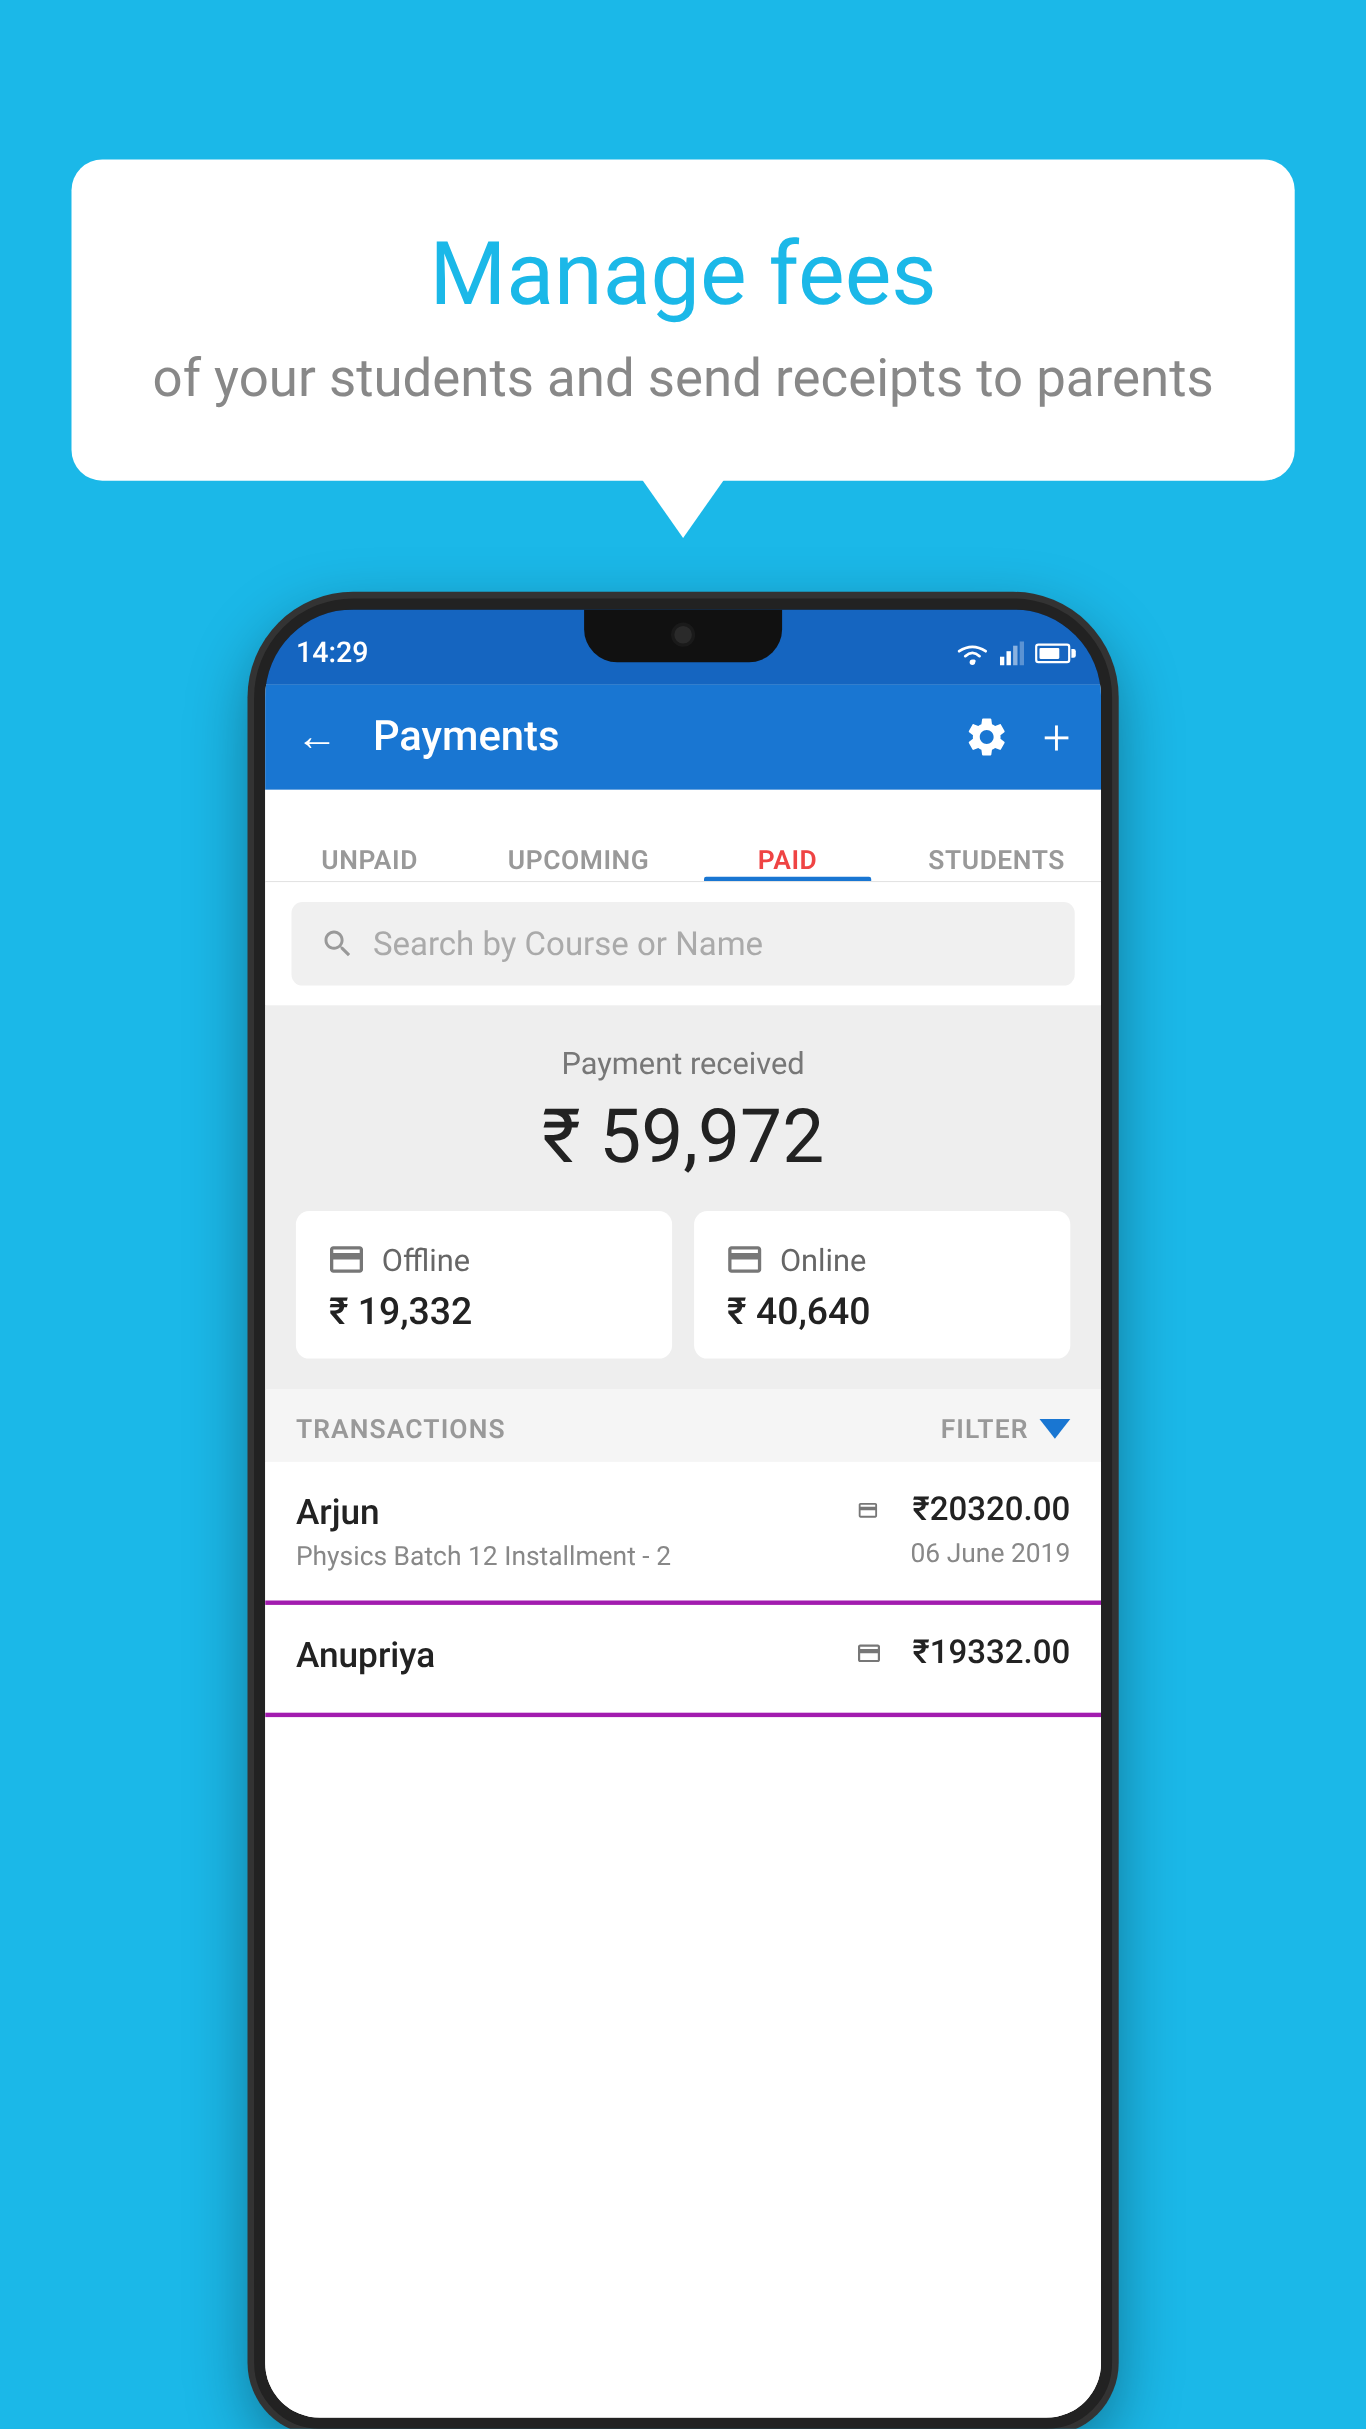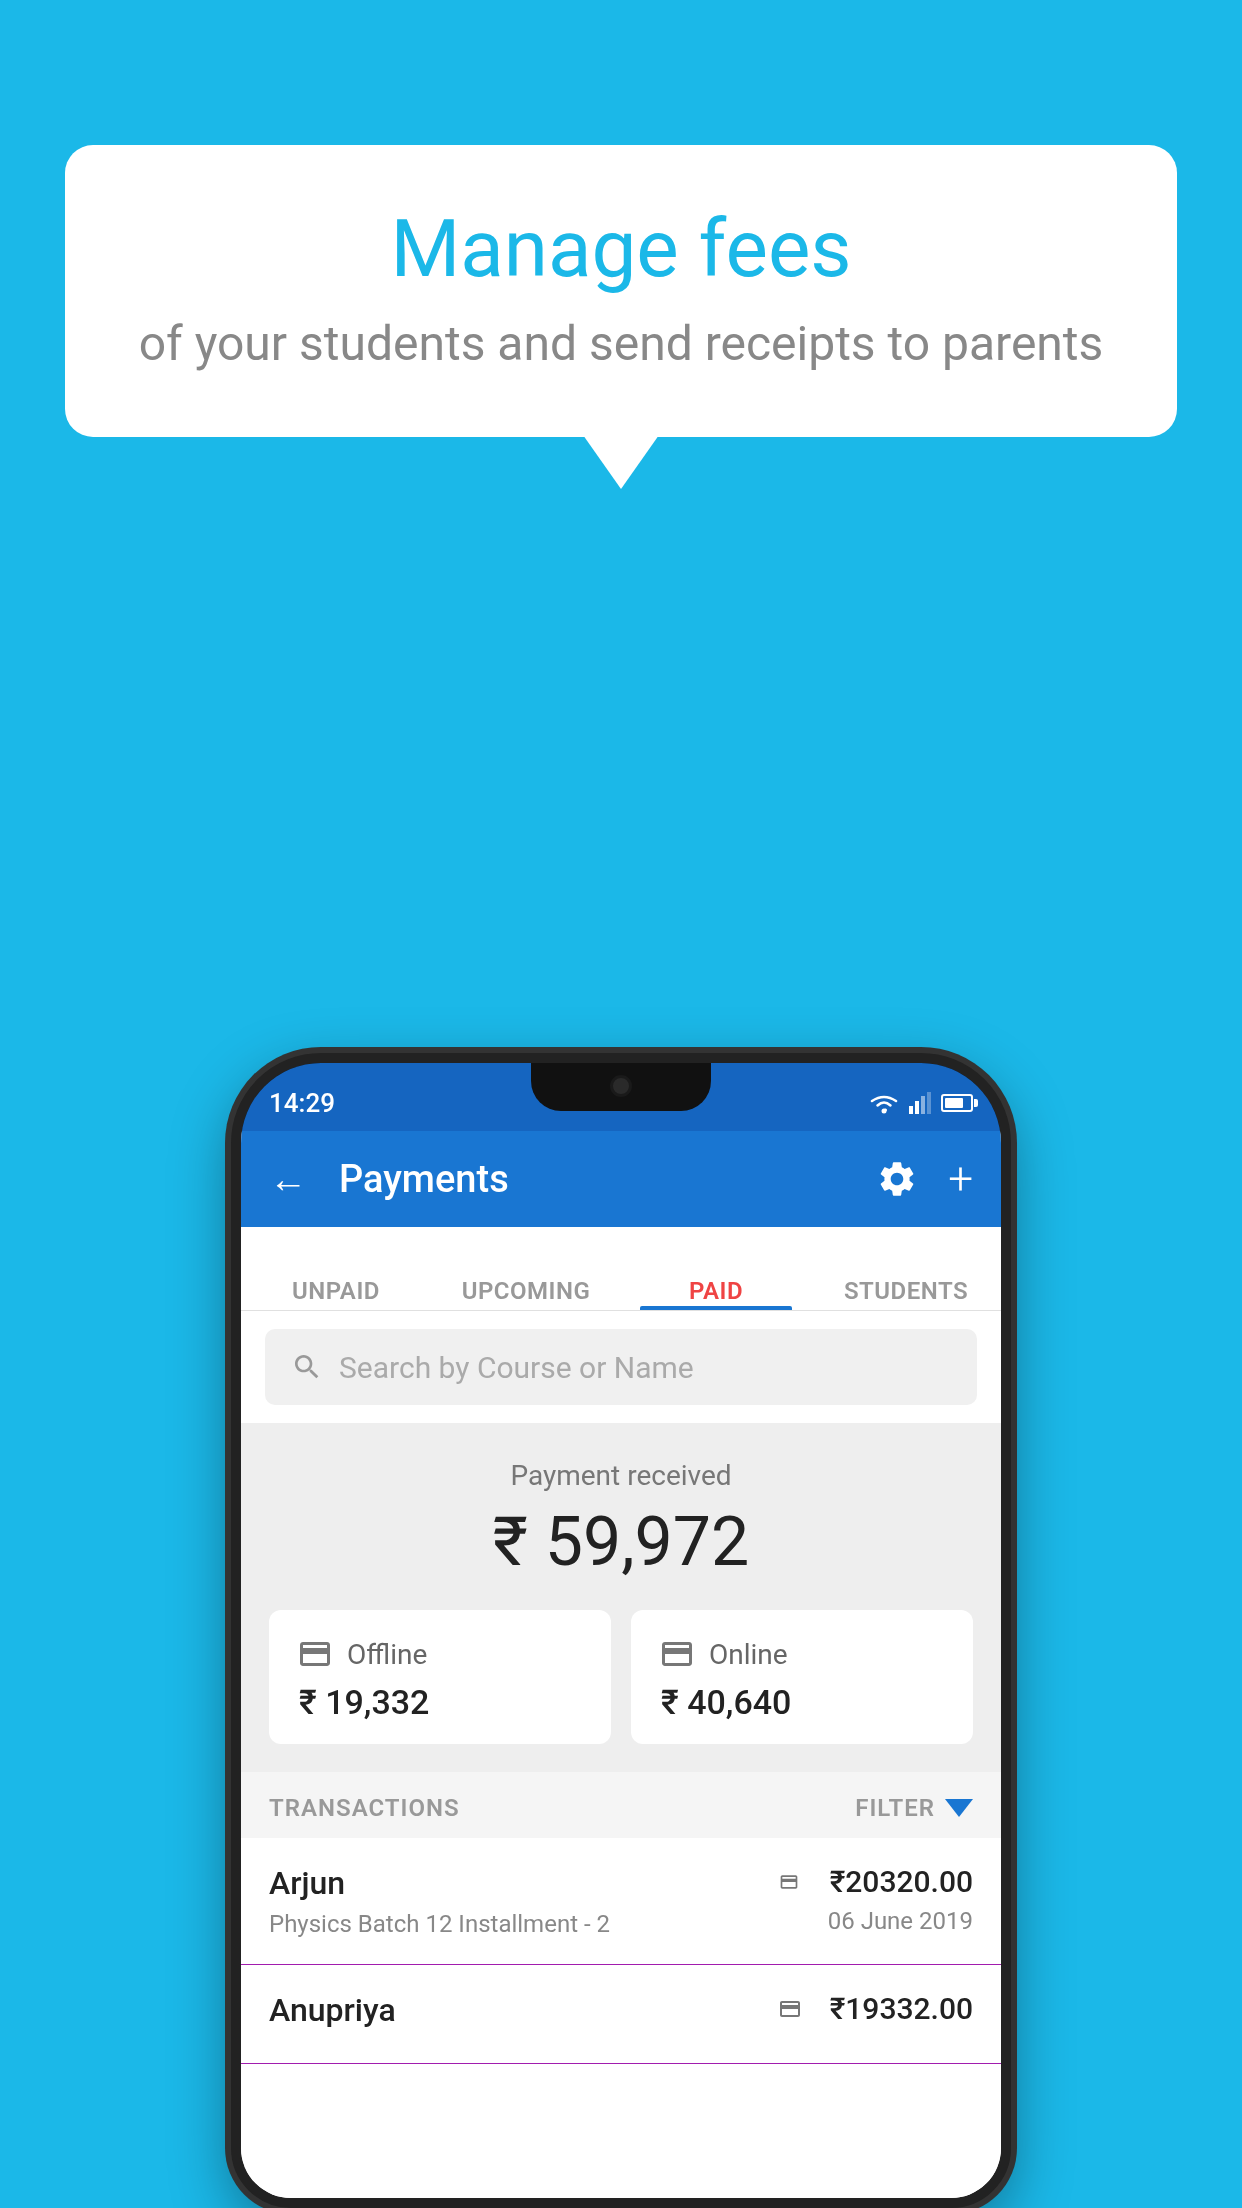--- a/index.html
+++ b/index.html
@@ -52,21 +52,21 @@
       font-weight: 400;
     }
 
     
     .phone-frame {
       position: absolute;
       bottom: 0;
       left: 50%;
       transform: translateX(-50%);
       width: 780px;
-      height: 1155px;
+      height: 1664px;
       background: #111;
       border-radius: 90px 90px 60px 60px;
       border: 10px solid #222;
       overflow: hidden;
       box-shadow: 0 0 0 6px #333, 0 20px 60px rgba(0,0,0,0.4);
     }
 
     
     .phone-frame::before {
       content: '';
@@ -371,21 +371,21 @@
     }
 
     
     .transaction-list {
       flex: 1;
       overflow: hidden;
       background: #fff;
     }
     .transaction-item {
       padding: 26px 28px;
-      border-bottom: 1px solid #a21caf;
+      border-bottom: 4px solid #a21caf;
       display: flex;
       align-items: flex-start;
       justify-content: space-between;
     }
     .transaction-left {
       flex: 1;
     }
     .transaction-name {
       font-size: 32px;
       font-weight: 500;

